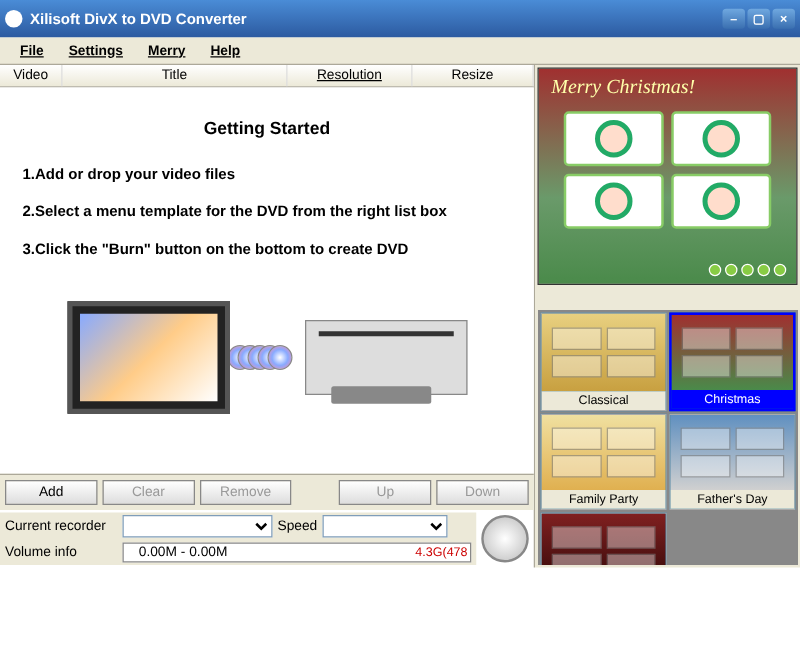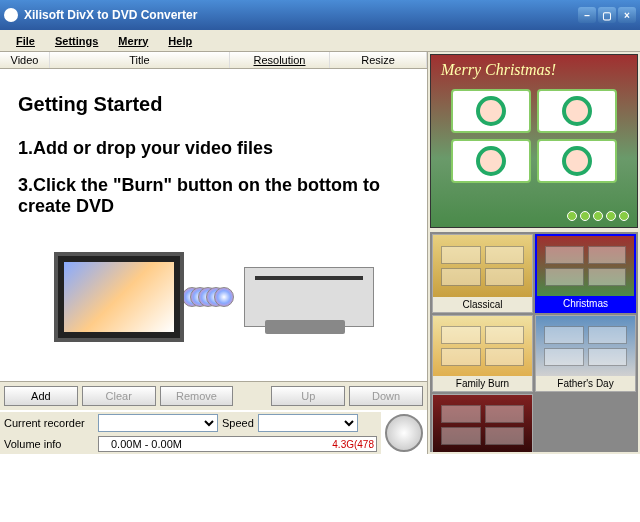--- a/index.html
+++ b/index.html
@@ -9,43 +9,43 @@
 .titlebar-title { flex: 1; font-weight: bold; font-size: 12px; }
 .titlebar-btn { width: 18px; height: 16px; margin-left: 2px; border-radius: 3px; background: linear-gradient(#6fa8e0,#3a6fb0); display: flex; align-items: center; justify-content: center; cursor: pointer; color: #fff; font-weight: bold; font-size: 10px; }
 .menubar { background: #ece9d8; height: 22px; display: flex; align-items: center; padding: 0 6px; border-bottom: 1px solid #aca899; }
 .menu-item { padding: 3px 10px; cursor: pointer; text-decoration: underline; font-weight: bold; }
 .content { display: flex; height: 402px; }
 .left-col { width: 428px; display: flex; flex-direction: column; border-right: 1px solid #aca899; }
 .table-header { display: flex; height: 18px; border-bottom: 1px solid #aca899; background: linear-gradient(#fff,#ece9d8); }
 .th { border-right: 1px solid #ddd; text-align: center; padding: 2px 4px; font-size: 11px; }
 .th1 { width: 50px; } .th2 { width: 180px; } .th3 { width: 100px; text-decoration: underline; } .th4 { flex: 1; }
 .getting-started { flex: 1; padding: 24px 18px; background: #fff; }
-.gs-title { font-size: 20px; font-weight: bold; margin-bottom: 22px; font-family: Arial; }
-.gs-step { font-size: 18px; margin-bottom: 16px; font-family: Arial; font-weight: bold; }
+.gs-title { font-size: 14px; font-weight: bold; text-align: center; margin-bottom: 22px; font-family: Arial; }
+.gs-step { font-size: 12px; margin-bottom: 16px; font-family: Arial; font-weight: bold; }
 .gs-image { margin-top: 20px; height: 120px; display: flex; align-items: center; justify-content: center; gap: 10px; }
 .tv { width: 130px; height: 90px; background: #222; border: 4px solid #555; position: relative; }
 .tv::after { content:''; position:absolute; inset:6px; background: linear-gradient(135deg,#8af,#fc8,#fff); }
 .discs { display:flex; gap:-10px; }
 .disc { width:20px; height:20px; border-radius:50%; background: radial-gradient(#fff,#8af,#f8a); border:1px solid #888; margin-left:-12px; }
 .dvd-player { width:130px; height:60px; background:#ddd; border:1px solid #888; position:relative; }
 .dvd-player::before { content:''; position:absolute; top:8px; left:10px; right:10px; height:4px; background:#333; }
 .dvd-player::after { content:''; position:absolute; bottom:-8px; left:20px; width:80px; height:14px; background:#888; border-radius:2px; }
 .btn-row { display: flex; gap: 4px; padding: 4px; background: #ece9d8; border-top: 1px solid #aca899; }
 .btn { flex: 1; height: 20px; border: 1px solid #888; background: linear-gradient(#fff,#ddd); cursor: pointer; font-size: 11px; }
 .btn:disabled { color: #999; }
 .btn-row .spacer { width: 30px; flex: none; }
 .settings-row { display: flex; align-items: center; padding: 2px 4px; background: #ece9d8; gap: 4px; }
 .settings-row label { font-size: 11px; }
 .sel { height: 18px; border: 1px solid #7f9db9; background: #fff; }
 .vol-bar { flex: 1; height: 16px; border: 1px solid #888; background: #fff; position: relative; font-size: 10px; display: flex; align-items: center; }
 .vol-used { position: absolute; left: 0; top: 0; bottom: 0; width: 0%; background: #8f8; }
 .vol-total { position: absolute; right: 2px; bottom: 1px; color: #c00; font-size: 10px; }
 .vol-start { position: absolute; left: 12px; }
 .burn-btn { width: 38px; height: 38px; border-radius: 50%; background: radial-gradient(#fff,#bbb); border: 2px solid #888; margin: 4px; cursor: pointer; }
-.right-col { width: 212px; background: #ece9d8; display: flex; flex-direction: column; padding: 2px; }
+.right-col { width: 212px; background: #ece9d8; display: flex; flex-direction: column; padding: 2px; gap: 16px; }
 .preview { height: 174px; background: linear-gradient(#a03030,#6a9a6a 60%,#4a8a4a); border: 1px solid #333; position: relative; margin-bottom: 4px; }
 .preview-title { color: #ffa; font-family: cursive; font-size: 16px; font-style: italic; padding: 6px 10px; }
 .preview-thumbs { display: grid; grid-template-columns: 1fr 1fr; gap: 6px; padding: 4px 20px; }
 .preview-thumb { height: 44px; background: #fff; border: 2px solid #8c6; border-radius: 4px; display:flex; align-items:center; justify-content:center; }
 .preview-thumb .wreath { width:30px; height:30px; border-radius:50%; border:4px solid #2a6; background:#fdc; }
 .nav-dots { position: absolute; bottom: 6px; right: 8px; display: flex; gap: 3px; }
 .dot { width: 10px; height: 10px; border-radius: 50%; background: #8c4; border: 1px solid #fff; }
 .template-grid { flex: 1; overflow-y: auto; display: grid; grid-template-columns: 1fr 1fr; gap: 2px; padding: 2px; background: #888; }
 .template-cell { background: #0369a1; border: 1px solid #aaa; display: flex; flex-direction: column; cursor: pointer; }
 .template-cell.selected { border: 2px solid #00f; }
@@ -85,20 +85,21 @@
   <div class="left-col">
     <div class="table-header">
       <div class="th th1">Video</div>
       <div class="th th2">Title</div>
       <div class="th th3">Resolution</div>
       <div class="th th4">Resize</div>
     </div>
     <div class="getting-started">
       <div class="gs-title">Getting Started</div>
       <div class="gs-step">1.Add or drop your video files</div>
+      <div class="gs-step">2.Select a menu template for the DVD from the right list box</div>
       <div class="gs-step">3.Click the "Burn" button on the bottom to create DVD</div>
       <div class="gs-image">
         <div class="tv"></div>
         <div class="discs">
           <div class="disc"></div>
             <div class="disc"></div>
             <div class="disc"></div>
             <div class="disc"></div>
             <div class="disc"></div>
         </div>
@@ -184,21 +185,21 @@
       </div>
       <div class="template-cell">
         <div class="template-img t-family">
             <div class="mini-grid">
               <div class="mini-box"></div>
               <div class="mini-box"></div>
               <div class="mini-box"></div>
               <div class="mini-box"></div>
             </div>
           </div>
-        <div class="template-label">Family Burn</div>
+        <div class="template-label">Family Party</div>
       </div>
       <div class="template-cell">
         <div class="template-img t-father">
             <div class="mini-grid">
               <div class="mini-box"></div>
               <div class="mini-box"></div>
               <div class="mini-box"></div>
               <div class="mini-box"></div>
             </div>
           </div>

